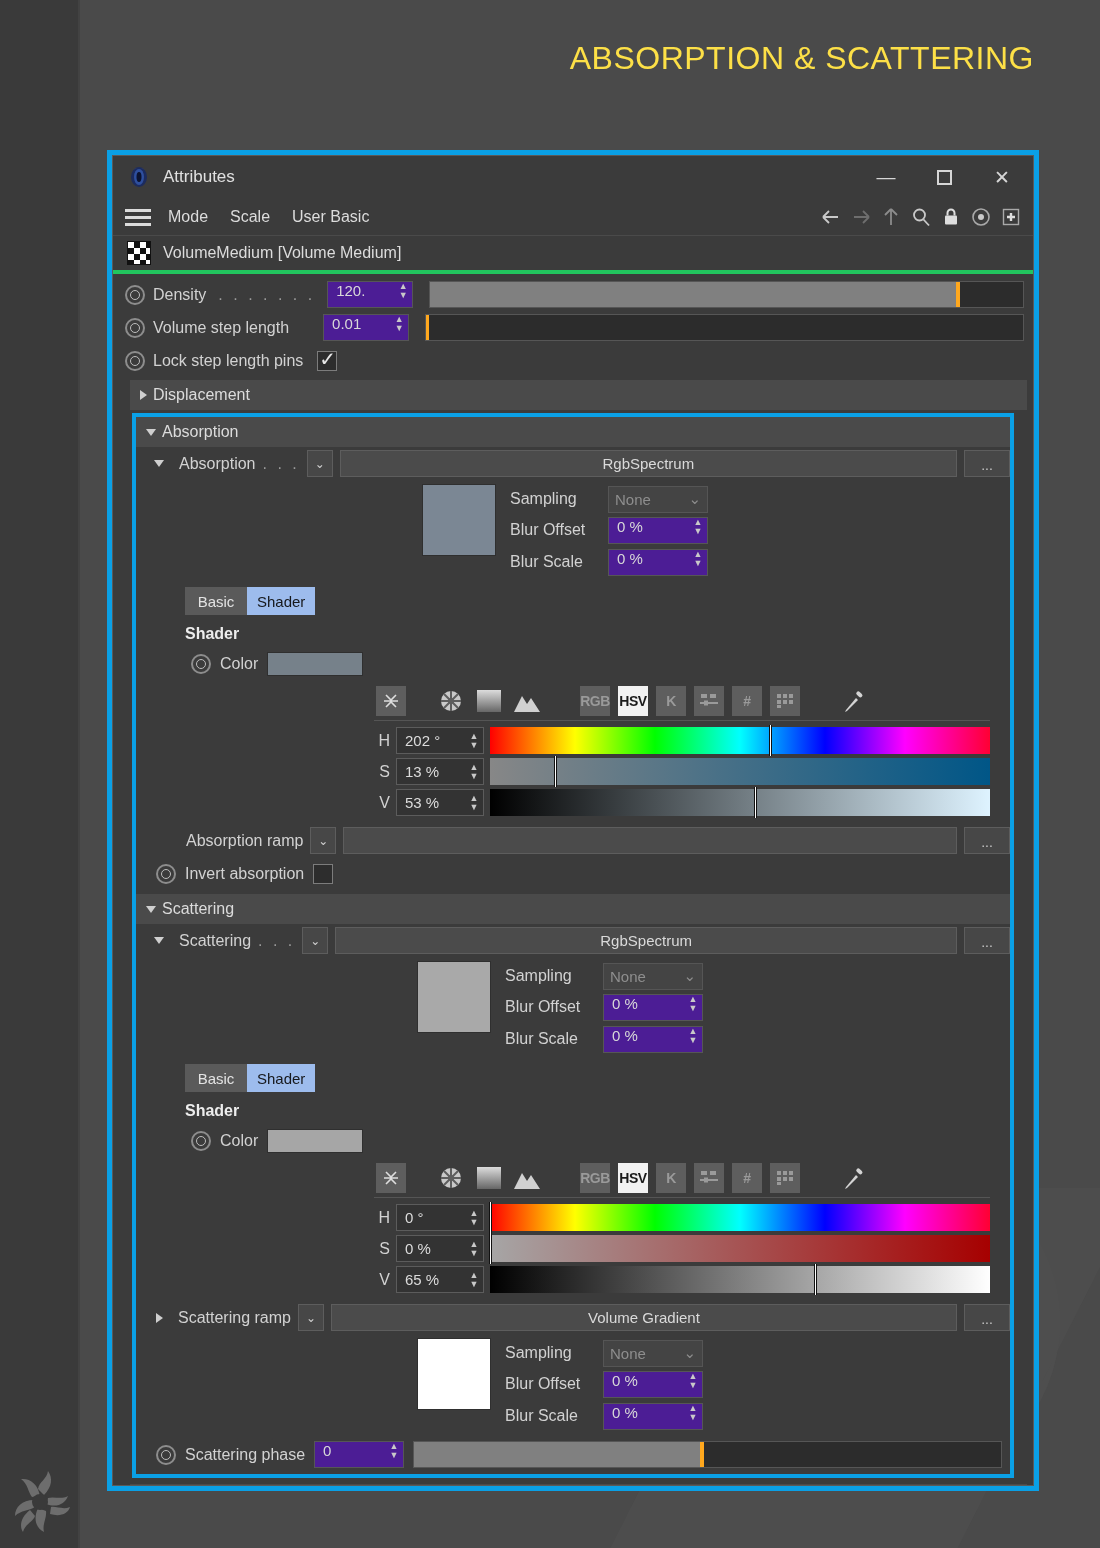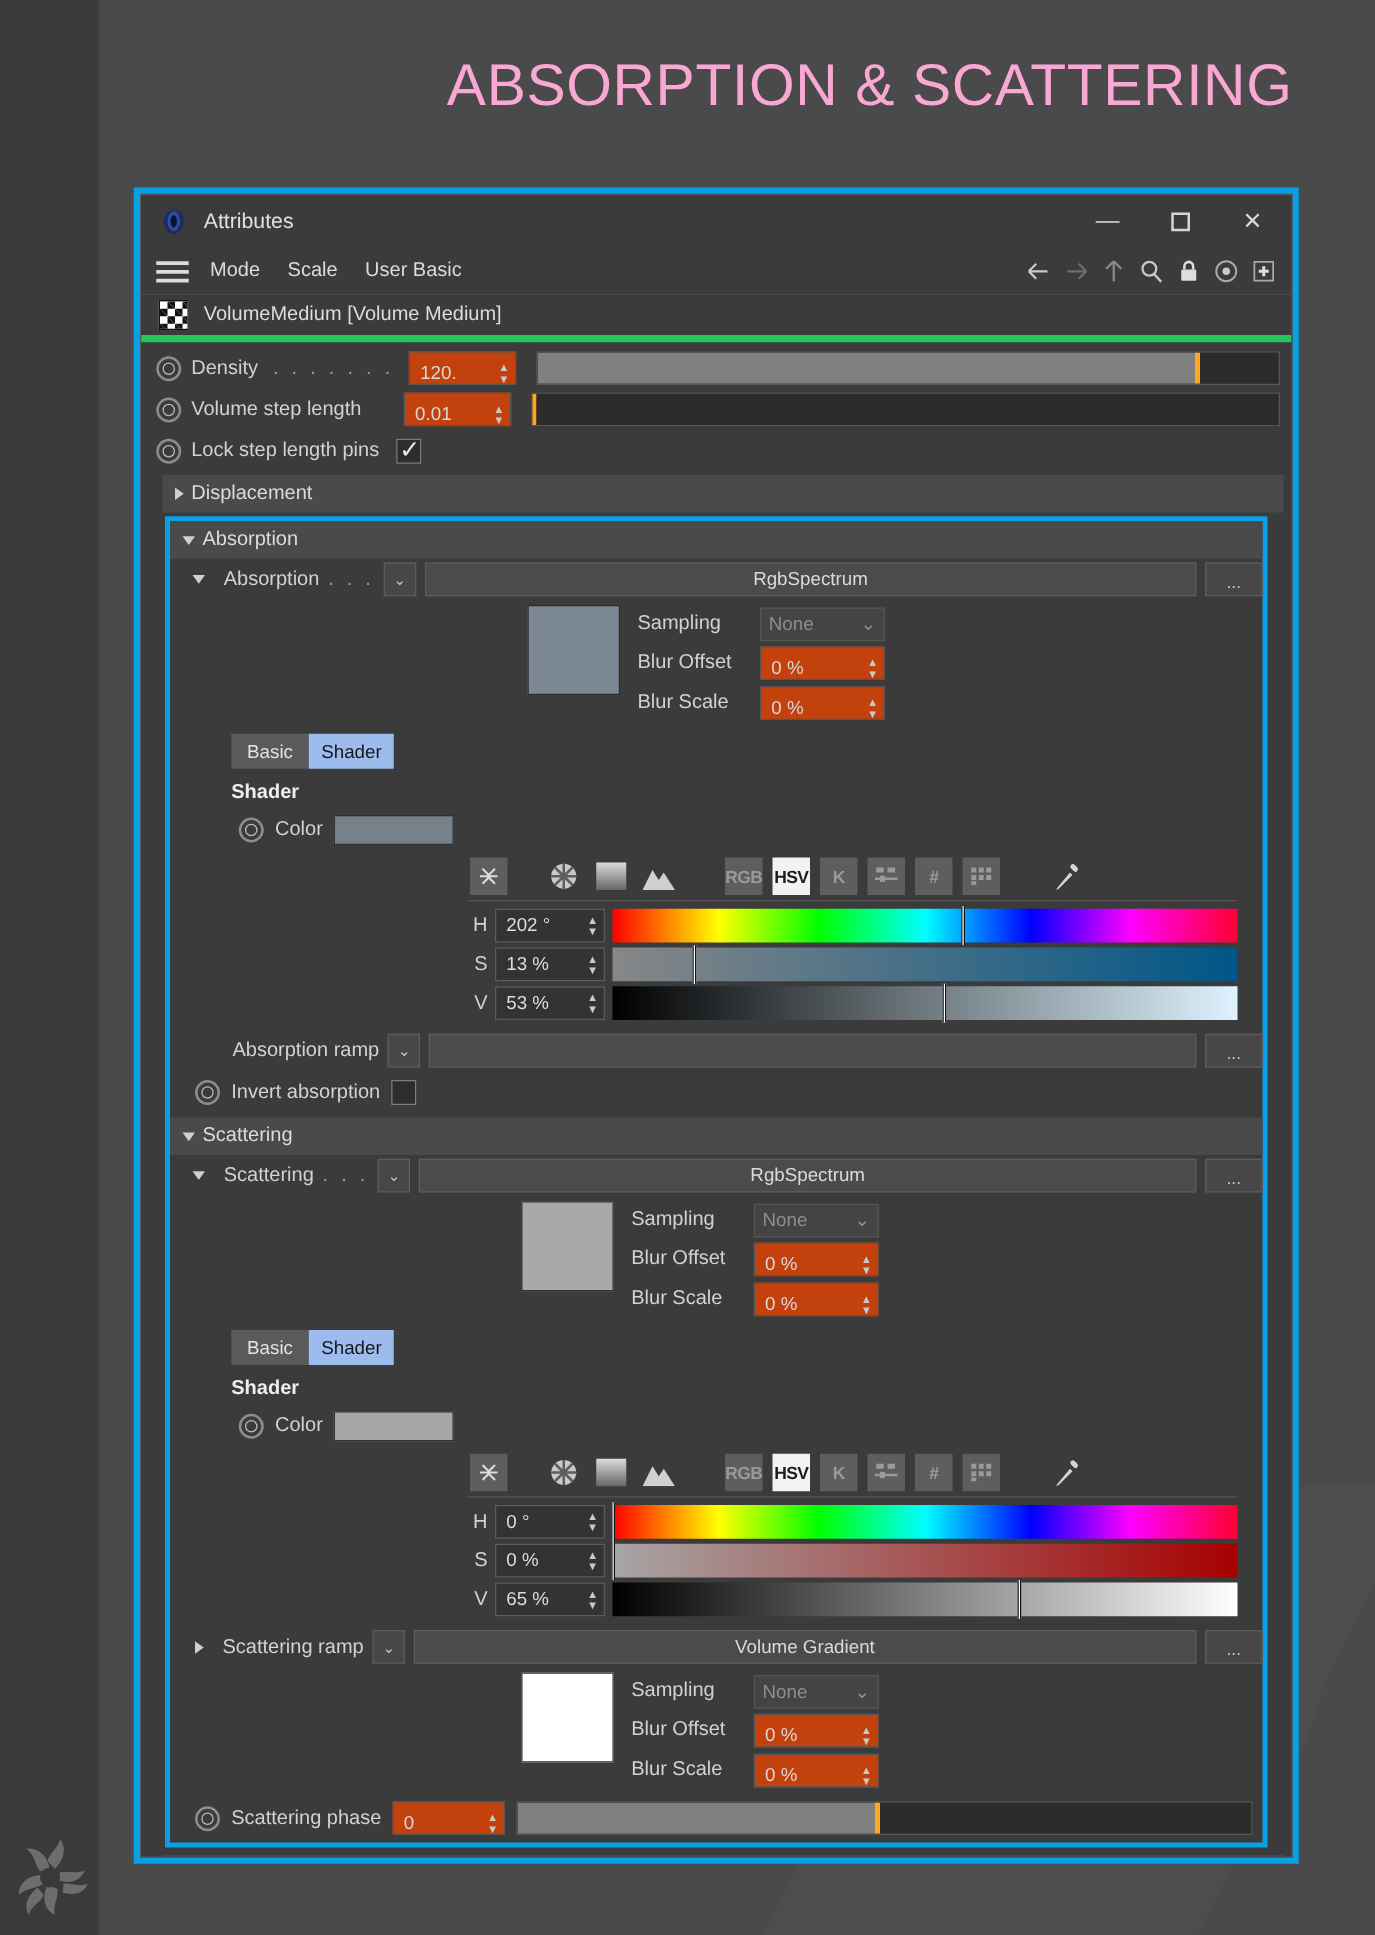--- a/index.html
+++ b/index.html
@@ -33,22 +33,22 @@
     position: absolute; left: 0; top: 0; width: 80px; height: 1548px;
     background: #3a3a3a;
     border-right: 2px solid #424242;
   }
   #rail-logo {
     position: absolute; left: 8px; bottom: 14px; width: 64px; height: 64px;
   }
 
   #title {
     position: absolute; right: 66px; top: 40px;
-    font-size: 47px; letter-spacing: .5px;
-    color: #f9a8d4; font-weight: normal;
+    font-size: 32px; letter-spacing: .5px;
+    color: #fde047; font-weight: normal;
     font-family: "Liberation Sans", sans-serif;
   }
 
   
   #win {
     position: absolute; left: 107px; top: 150px;
     width: 932px; height: 1341px;
     background: #0aa0e6;
     padding: 5px;
   }
@@ -86,21 +86,21 @@
   .hamburger i:nth-child(1) { top: 1px; }
   .hamburger i:nth-child(2) { top: 8px; }
   .hamburger i:nth-child(3) { top: 15px; }
   .tb-icons { display: flex; align-items: center; gap: 6px; margin-left: auto; }
   .tb-icons .ic { width: 24px; height: 24px; display: flex; align-items: center; justify-content: center; }
 
   .objrow {
     height: 38px; display: flex; align-items: center;
     padding-left: 14px; gap: 12px;
     background: #3b3b3b;
-    border-bottom: 6px solid #22c55e;
+    border-bottom: 4px solid #22c55e;
     flex: 0 0 auto;
   }
   .objrow .objname { font-size: 16px; color: #dcdcdc; }
   .checker {
     width: 24px; height: 24px; background: #fff;
     background-image:
       linear-gradient(45deg, #111 25%, transparent 25%, transparent 75%, #111 75%),
       linear-gradient(45deg, #111 25%, transparent 25%, transparent 75%, #111 75%);
     background-size: 12px 12px;
     background-position: 0 0, 6px 6px;
@@ -124,23 +124,23 @@
     width: 20px; height: 20px; border-radius: 50%;
     border: 2px solid #8d8d8d; background: #3b3b3b;
     position: relative; flex: 0 0 auto;
   }
   .radio::after {
     content: ""; position: absolute; inset: 3px;
     border-radius: 50%; background: #3b3b3b; border: 1px solid #bdbdbd;
   }
 
   .numfield {
-    height: 27px; background: #c2410c;
+    height: 27px; background: #4c1d95;
     border: 1px solid #565656;
-    display: flex; align-items: flex-end;
+    display: flex; align-items: flex-start;
     padding: 0 2px 0 8px;
     color: #d8d8d8; font-size: 15px;
   }
   .numfield .val { flex: 1; }
   .spin { width: 14px; display: flex; flex-direction: column; align-items: center; gap: 1px; color: #c9c9c9; }
   .spin span { font-size: 9px; line-height: 8px; }
 
   .slider {
     flex: 1; height: 27px; background: #2c2c2c;
     border: 1px solid #565656; position: relative; overflow: hidden;

